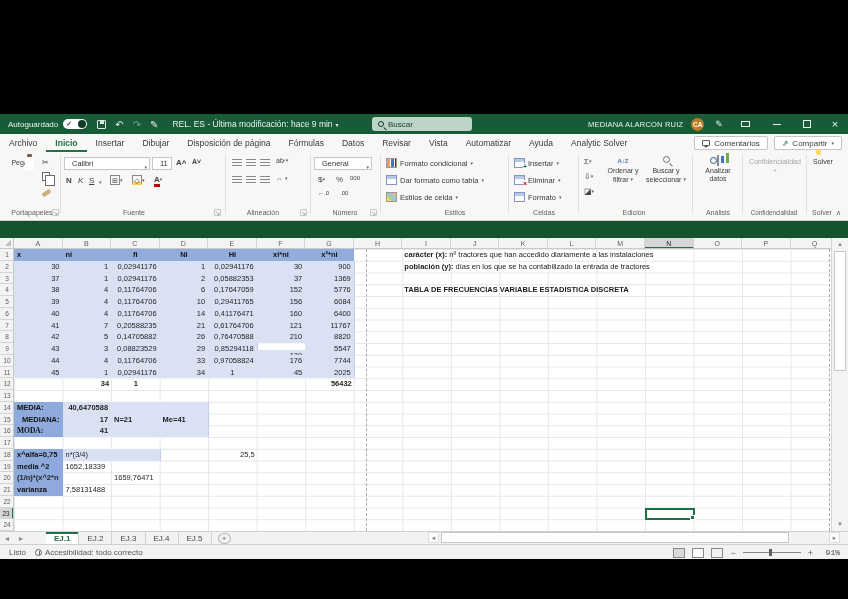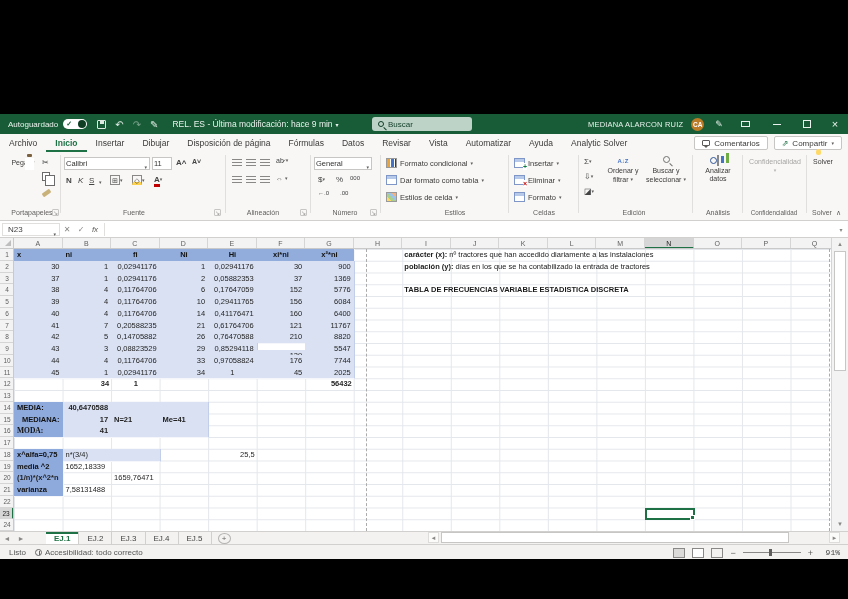--- a/index.html
+++ b/index.html
@@ -47,21 +47,21 @@
 
   
   .ribbon{position:absolute;left:0;top:38px;width:848px;height:69px;background:#F8F7F6;border-bottom:1px solid #D2D0CE;font-size:7.5px;color:#3B3A39;}
   .rdiv{position:absolute;top:3px;width:1px;height:58px;background:#E1DFDD;}
   .glabel{position:absolute;top:57px;height:10px;font-size:7px;color:#605E5C;text-align:center;white-space:nowrap;}
   .launcher{position:absolute;top:57px;font-size:6px;color:#8A8886;border:1px solid #C8C6C4;width:7px;height:7px;line-height:6px;text-align:center;border-radius:1px;}
   .bigbtn{position:absolute;top:4px;width:34px;text-align:center;color:#3B3A39;}
   .bigbtn .blabel{font-size:7px;line-height:8px;margin-top:2px;}
   .smbtn{position:absolute;font-size:8px;color:#444;}
   .chev{font-size:5px;color:#605E5C;vertical-align:1px;}
-  .combo{position:absolute;height:13px;border:1px solid #C8C6C4;background:#fff;font-size:7.5px;line-height:11px;padding:0 1px;color:#323130;}
+  .combo{position:absolute;height:13px;border:1px solid #C8C6C4;background:#fff;font-size:7.5px;line-height:11px;padding:0 7px;color:#323130;}
   .combo .chev{position:absolute;right:2px;top:4px;}
   .rowbtn{position:absolute;height:14px;display:flex;align-items:center;gap:3px;font-size:7.5px;white-space:nowrap;color:#3B3A39;}
   .clip{width:13px;height:16px;background:#9A7B52;border-radius:1px;position:relative;margin:0 auto;}
   .clip:before{content:"";position:absolute;left:2px;top:2px;width:9px;height:12px;background:#fff;}
   .clip:after{content:"";position:absolute;left:4px;top:-2px;width:5px;height:3px;background:#7A6140;border-radius:1px;}
   .copyico{width:8px;height:9px;border:1px solid #6b6b6b;background:#fff;position:relative;display:inline-block;}
   .copyico:after{content:"";position:absolute;left:2px;top:2px;width:8px;height:9px;border:1px solid #6b6b6b;background:#fff;}
   .brushico{width:9px;height:4px;background:#C8B27A;transform:rotate(-35deg);display:inline-block;border-radius:1px;}
   .alnico{width:10px;height:8px;display:inline-block;background:
      linear-gradient(#8A8886 1px,transparent 1px) 0 1px/10px 3px repeat-y;}
@@ -344,31 +344,20 @@
     <div class="rdiv" style="left:806px;"></div>
 
     <div class="bigbtn" style="left:808px;width:30px;">
       <span class="solvico"></span>
       <div class="blabel"><span>Solver</span></div>
     </div>
     <div class="glabel" style="left:806px;width:32px;">Solver</div>
     <span class="collapse">∧</span>
   </div>
 
-  <div class="fbar">
-    <div class="namebox">
-      <span>N23</span>
-      <span class="chev">▾</span>
-    </div>
-    <span class="fico">✕</span>
-    <span class="fico">✓</span>
-    <span class="fico fx">fx</span>
-    <div class="finput"></div>
-    <span class="fexpand">▾</span>
-  </div>
 
   <div class="corner"></div>
   <div id="colhdr">
         <span class="colh" style="left: 0px; width: 48.54px;">A</span>
         <span class="colh" style="left: 48.54px; width: 48.54px;">B</span>
         <span class="colh" style="left: 97.08px; width: 48.54px;">C</span>
         <span class="colh" style="left: 145.62px; width: 48.54px;">D</span>
         <span class="colh" style="left: 194.16px; width: 48.54px;">E</span>
         <span class="colh" style="left: 242.7px; width: 48.54px;">F</span>
         <span class="colh" style="left: 291.24px; width: 48.54px;">G</span>

